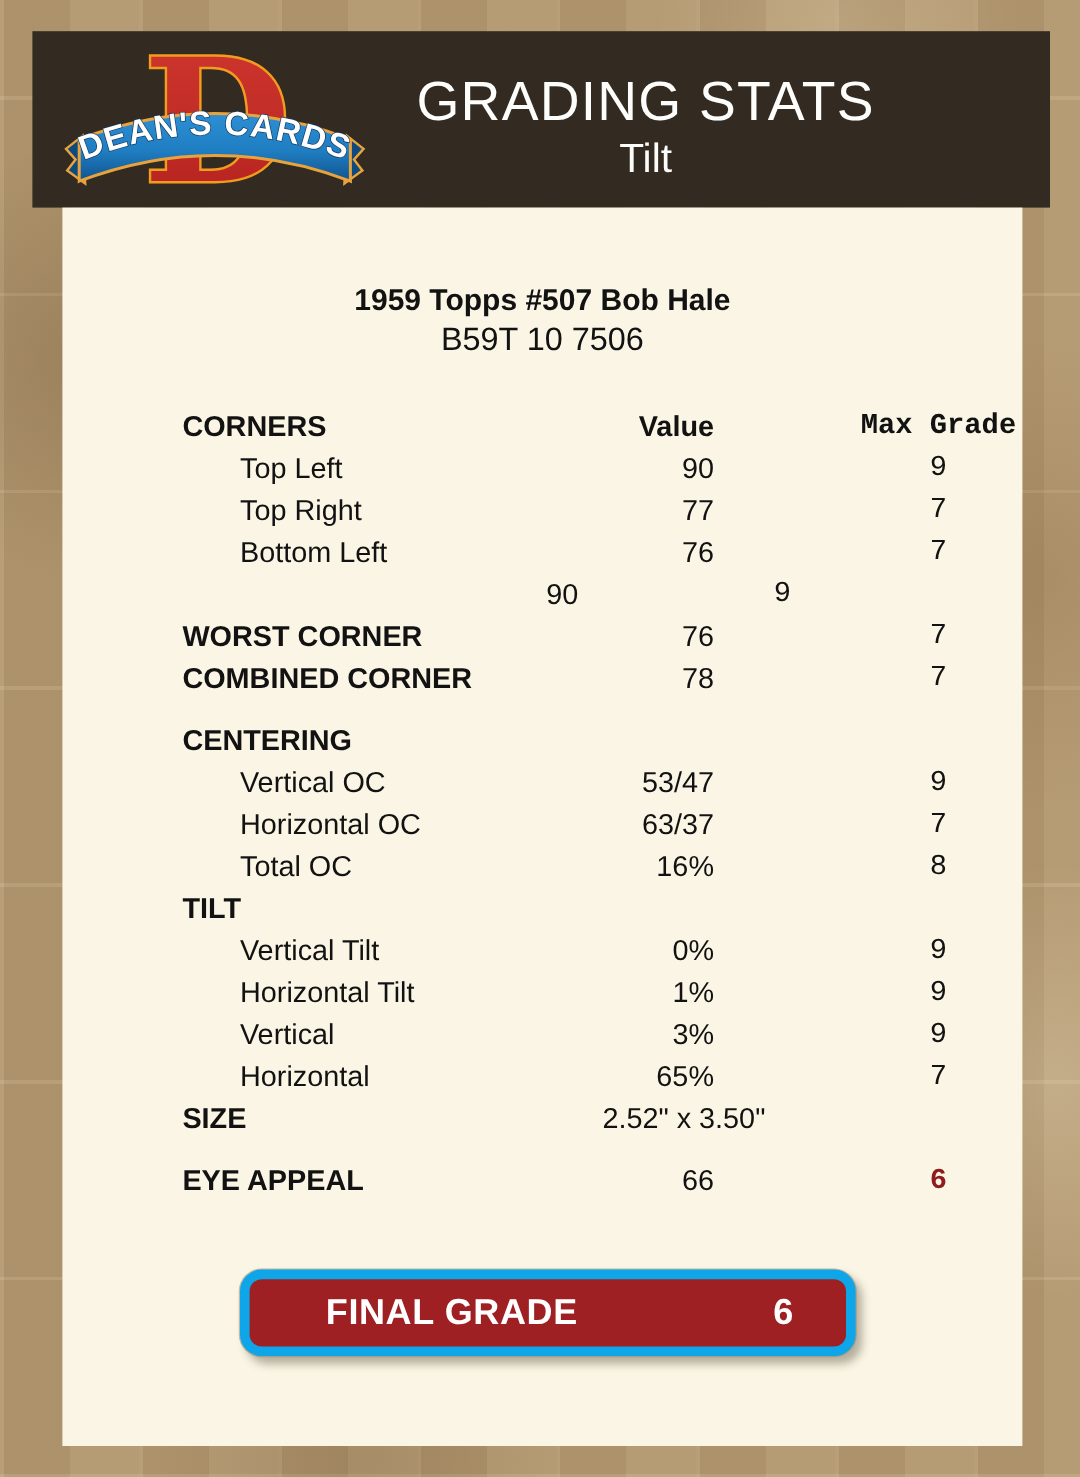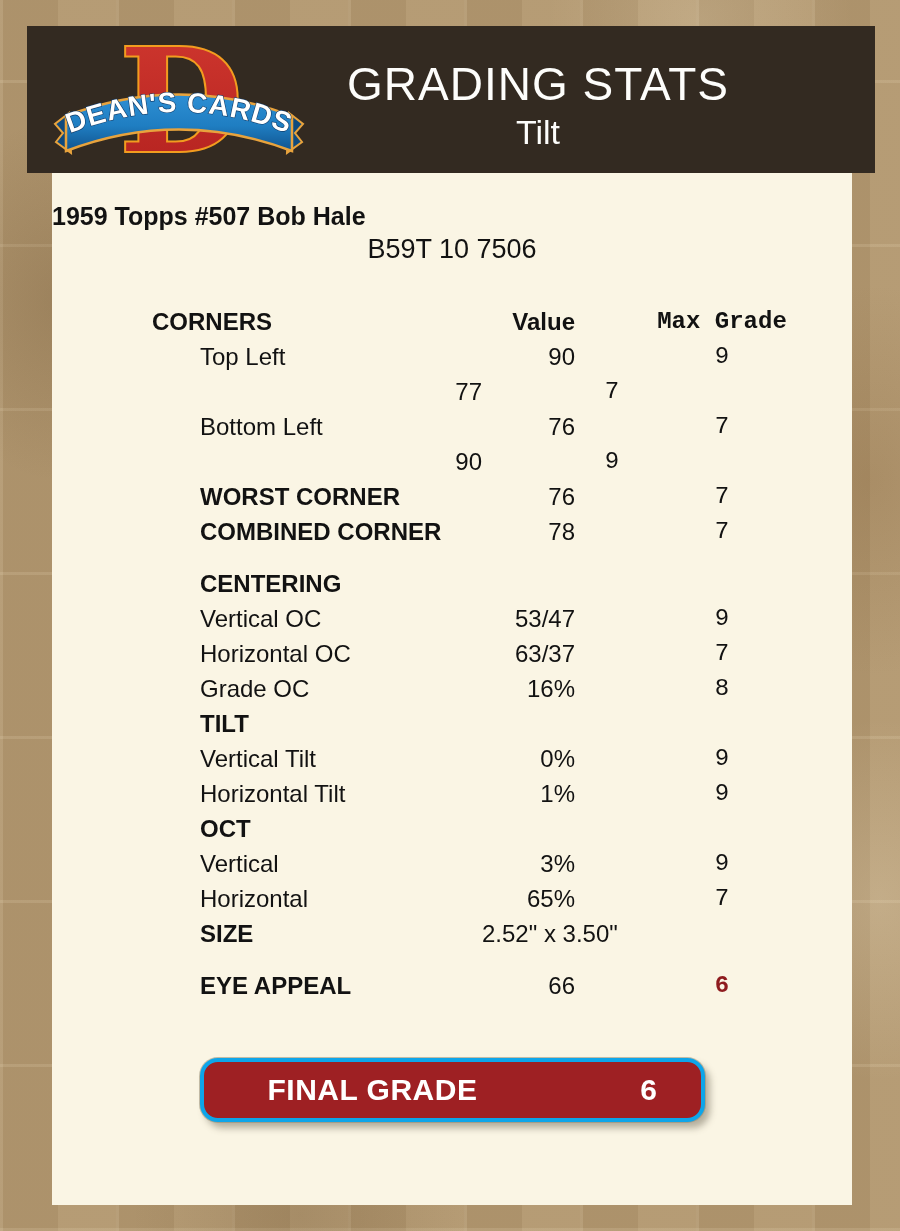--- a/index.html
+++ b/index.html
@@ -28,37 +28,37 @@
   }
   .logo{position:absolute;left:26px;top:3px;width:252px;height:141px;}
   .header-text{position:absolute;left:511px;top:33px;transform:translateX(-50%);
     text-align:center;color:#fdfdfb;white-space:nowrap;}
   .ht1{font-size:46px;letter-spacing:1px;line-height:1.1;}
   .ht2{font-size:34px;margin-top:3px;}
   .panel{
     position:absolute;left:52px;top:173px;width:800px;height:1032px;
     background:#faf5e4;color:#121212;
   }
-  .card-title{margin-top:26px;font-size:25px;font-weight:bold;line-height:34px;}
+  .card-title{margin-top:60px;text-align:center;font-size:25px;font-weight:bold;line-height:34px;}
   .card-code{text-align:center;font-size:27px;line-height:33px;}
   .stats-table{margin:38px 0 0 100px;width:643px;}
   .t-row{display:grid;grid-template-columns:330px 93px 74px 146px;height:35px;
-    align-items:center;font-size:24px;line-height:35px;}
+    align-items:center;font-size:24px;line-height:35px;gap:20px;}
   .t-row.gap{margin-top:17px;}
   .cell{display:block;}
   .cell.label{white-space:nowrap;}
   .cell.value{text-align:right;white-space:nowrap;}
   .cell.max{text-align:center;white-space:nowrap;font-family:Liberation Mono, monospace;}
   .t-row.colheader .cell{font-weight:bold;}
-  .t-row.bold .cell.label{font-weight:bold;margin-left:48px;}
+  .t-row.bold .cell.label{font-weight:bold;}
   .cell.indent{padding-left:48px;}
   .cell.red{color:#8e1b1e;font-weight:bold;}
   .final-grade{
     position:absolute;left:148px;top:885px;width:497px;height:56px;
-    background:#9e2023;border:4px solid #0ea5e9;border-radius:18px;
+    background:#9e2023;border:8px solid #0ea5e9;border-radius:18px;
     box-shadow:0 0 0 1px rgba(150,140,115,.55), 5px 6px 7px rgba(95,88,70,.45);
     display:flex;align-items:center;cursor:pointer;
   }
   .fg-label{
     position:absolute;left:0;right:160px;text-align:center;
     color:#ffffff;font-size:30px;font-weight:bold;letter-spacing:.5px;
   }
   .fg-value{
     position:absolute;right:44px;color:#ffffff;font-size:30px;font-weight:bold;
   }
@@ -108,20 +108,21 @@
         <span class="cell spacer"></span>
         <span class="cell max">Max Grade</span>
       </div>
       <div class="t-row sub">
         <span class="cell label indent">Top Left</span>
         <span class="cell value">90</span>
         <span class="cell spacer"></span>
         <span class="cell max">9</span>
       </div>
       <div class="t-row sub">
+        <span class="cell label indent">Top Right</span>
         <span class="cell value">77</span>
         <span class="cell spacer"></span>
         <span class="cell max">7</span>
       </div>
       <div class="t-row sub">
         <span class="cell label indent">Bottom Left</span>
         <span class="cell value">76</span>
         <span class="cell spacer"></span>
         <span class="cell max">7</span>
       </div>
@@ -154,21 +155,21 @@
         <span class="cell spacer"></span>
         <span class="cell max">9</span>
       </div>
       <div class="t-row sub">
         <span class="cell label indent">Horizontal OC</span>
         <span class="cell value">63/37</span>
         <span class="cell spacer"></span>
         <span class="cell max">7</span>
       </div>
       <div class="t-row sub">
-        <span class="cell label indent">Grade OC</span>
+        <span class="cell label indent">Total OC</span>
         <span class="cell value">16%</span>
         <span class="cell spacer"></span>
         <span class="cell max">8</span>
       </div>
       <div class="t-row bold">
         <span class="cell label">TILT</span>
         <span class="cell value"></span>
         <span class="cell spacer"></span>
         <span class="cell max"></span>
       </div>
@@ -176,26 +177,20 @@
         <span class="cell label indent">Vertical Tilt</span>
         <span class="cell value">0%</span>
         <span class="cell spacer"></span>
         <span class="cell max">9</span>
       </div>
       <div class="t-row sub">
         <span class="cell label indent">Horizontal Tilt</span>
         <span class="cell value">1%</span>
         <span class="cell spacer"></span>
         <span class="cell max">9</span>
-      </div>
-      <div class="t-row bold">
-        <span class="cell label">OCT</span>
-        <span class="cell value"></span>
-        <span class="cell spacer"></span>
-        <span class="cell max"></span>
       </div>
       <div class="t-row sub">
         <span class="cell label indent">Vertical</span>
         <span class="cell value">3%</span>
         <span class="cell spacer"></span>
         <span class="cell max">9</span>
       </div>
       <div class="t-row sub">
         <span class="cell label indent">Horizontal</span>
         <span class="cell value">65%</span>

